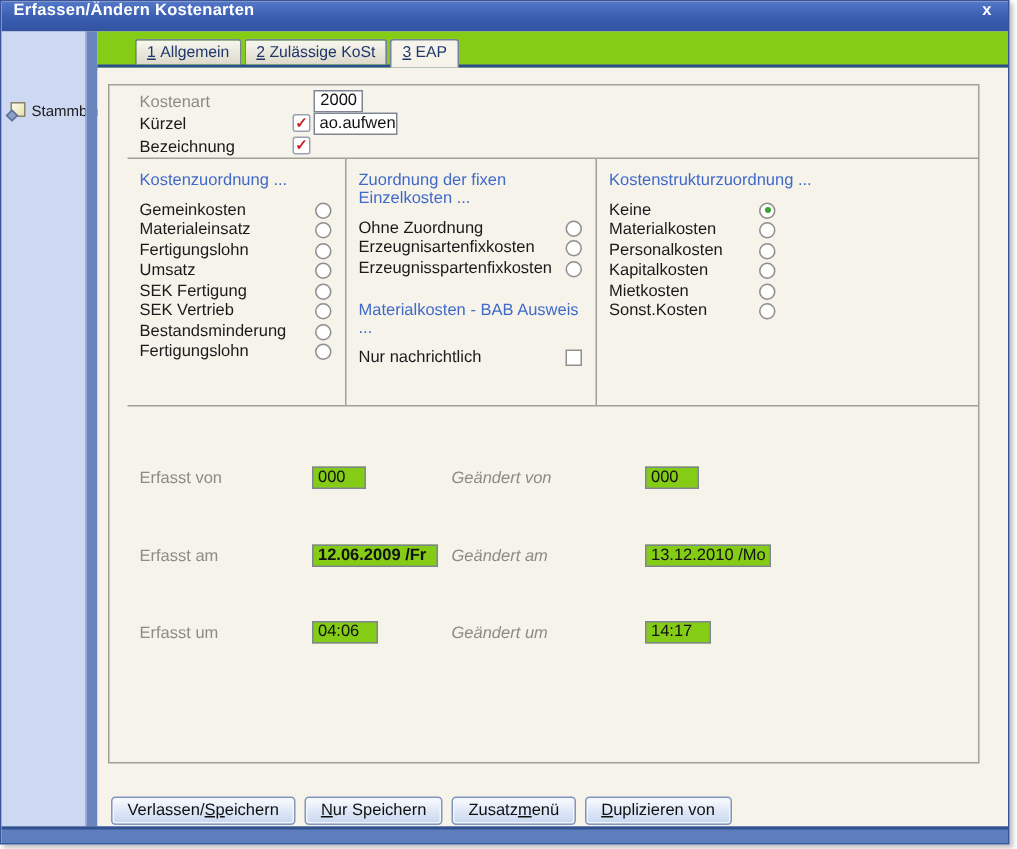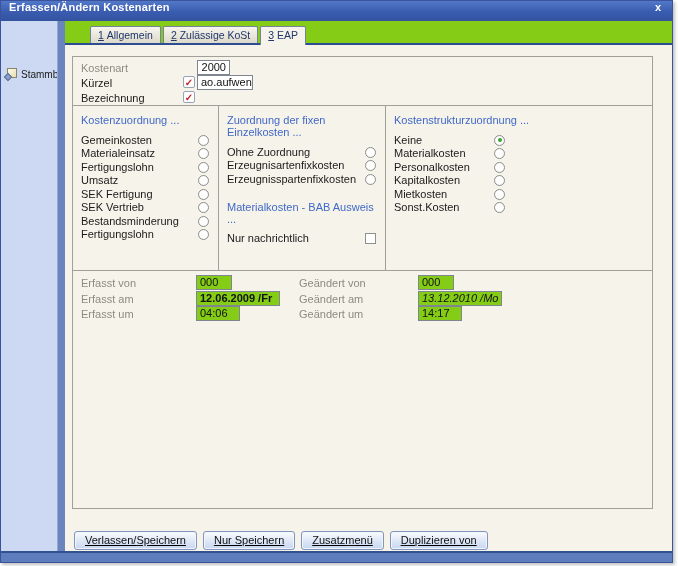--- a/index.html
+++ b/index.html
@@ -33,21 +33,21 @@
              display:flex; align-items:flex-end; padding-left:25px; }
   .tab { font-size:10.5px; color:#20376b; background:linear-gradient(#f7f6ef,#ddd9ca);
          border:1px solid #75819d; border-bottom:none; padding:2px 7px 2px 7px;
          margin-right:2px; border-radius:2px 2px 0 0; cursor:default; }
   .tab.active { background:#f5f3ea; font-weight:normal; position:relative; z-index:2;
                 padding-bottom:4px; margin-bottom:-2px; }
   .content { position:absolute; top:26px; left:0; right:0; bottom:0; background:#f5f3ea; }
 
   
   .formbox { position:absolute; left:7px; top:9px; width:581px; height:453px;
-             border:1px solid #a0a099; background:#f5f3ea; }
+             border:1px solid #a0a099; background:#f5f3ea;padding-left:12px; }
   .fields { height:48px; padding-top:4px; position:relative; }
   .frow { position:relative; height:15px; font-size:11px; }
   .flabel { position:absolute; left:8px; top:1px; color:#1a1a1a; }
   .flabel.dim { color:#8e8c82; }
   .chk-icon { position:absolute; left:110px; top:0; width:12px; height:12px; background:#fff;
               border:1px solid #9aa2b5; border-radius:2px; color:#c22222; font-size:10px;
               line-height:11px; text-align:center; font-weight:bold; }
   .ibox { position:absolute; top:-1px; height:15px; background:#fff; border:1px solid #7f8691;
           font-size:11px; line-height:13px; padding:0 3px; color:#111; white-space:nowrap; overflow:hidden; }
   .ibox.num { text-align:right; }
@@ -65,29 +65,29 @@
   .col2 .opt { width:149px; }
   .col3 .opt { width:111px; }
   .radio { width:11px; height:11px; border-radius:50%; background:radial-gradient(#ffffff 55%,#e3e3de);
            border:1px solid #8f8f8f; position:relative; flex:0 0 11px; }
   .radio.checked::after { content:""; position:absolute; left:2.5px; top:2.5px; width:4px; height:4px;
            border-radius:50%; background:#3aa435; }
   .checkbox { width:11px; height:11px; background:#fff; border:1px solid #8f8f8f; flex:0 0 11px; }
 
   
   .audit { border-top:1px solid #a0a099; position:relative; padding-top:5px; height:239px; }
-  .arow { position:relative; height:15.5px; font-size:11px; }
+  .arow { position:relative; height:15.5px; font-size:11px;margin-top:36px; }
   .alabel { position:absolute; top:1px; color:#8e8c82; }
-  .alabel.l { left:8px; } .alabel.r { left:226px; }
+  .alabel.l { left:8px; } .alabel.r { left:216px;font-style:italic; }
   .abox { position:absolute; top:-1px; height:15px; background:#84cc16; border:1px solid #7f8691;
           font-size:11px; line-height:13px; padding:0 3px; color:#111; white-space:nowrap; }
   .abox.l { left:123px; } .abox.r { left:345px; }
 
   
-  .buttonrow { position:absolute; left:9px; top:484px; display:flex; gap:6px;text-decoration:underline; }
+  .buttonrow { position:absolute; left:9px; top:484px; display:flex; gap:6px; }
   .btn { font-size:11px; color:#101010; padding:2px 10px 3px 10px; border:1px solid #8295bb;
          border-radius:3px; background:linear-gradient(#fbfcfe,#dce6f6 55%,#c8d7f0);
          box-shadow:inset 0 0 0 1px #f2f6fc; cursor:default; white-space:nowrap; }
   .btn u { text-decoration:underline; }
 
   
   .bottomband { position:absolute; left:0; right:0; bottom:0; height:11px;
                 background:#5d7dbd; border-top:2px solid #31518f; }
 </style>
 </head>
@@ -229,21 +229,21 @@
           <div class="arow">
             <span class="alabel l">Erfasst von</span>
             <span class="abox l" style="width:36px;">000</span>
             <span class="alabel r">Geändert von</span>
             <span class="abox r" style="width:36px;">000</span>
           </div>
           <div class="arow">
             <span class="alabel l">Erfasst am</span>
             <span class="abox l" style="width:84px;font-weight:bold;">12.06.2009 /Fr</span>
             <span class="alabel r">Geändert am</span>
-            <span class="abox r" style="width:84px;font-style:italic;">13.12.2010 /Mo</span>
+            <span class="abox r" style="width:84px;">13.12.2010 /Mo</span>
           </div>
           <div class="arow">
             <span class="alabel l">Erfasst um</span>
             <span class="abox l" style="width:44px;">04:06</span>
             <span class="alabel r">Geändert um</span>
             <span class="abox r" style="width:44px;">14:17</span>
           </div>
         </div>
       </div>
 

